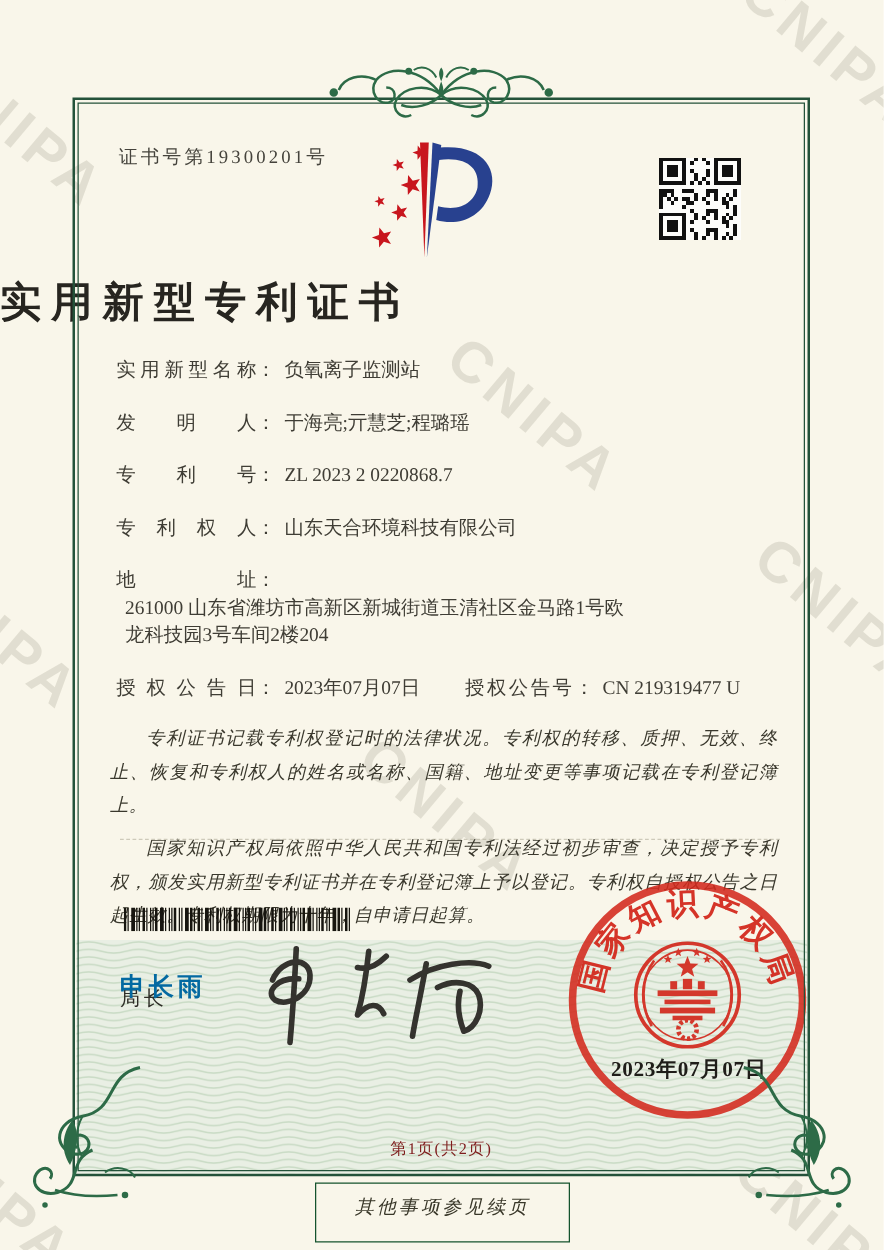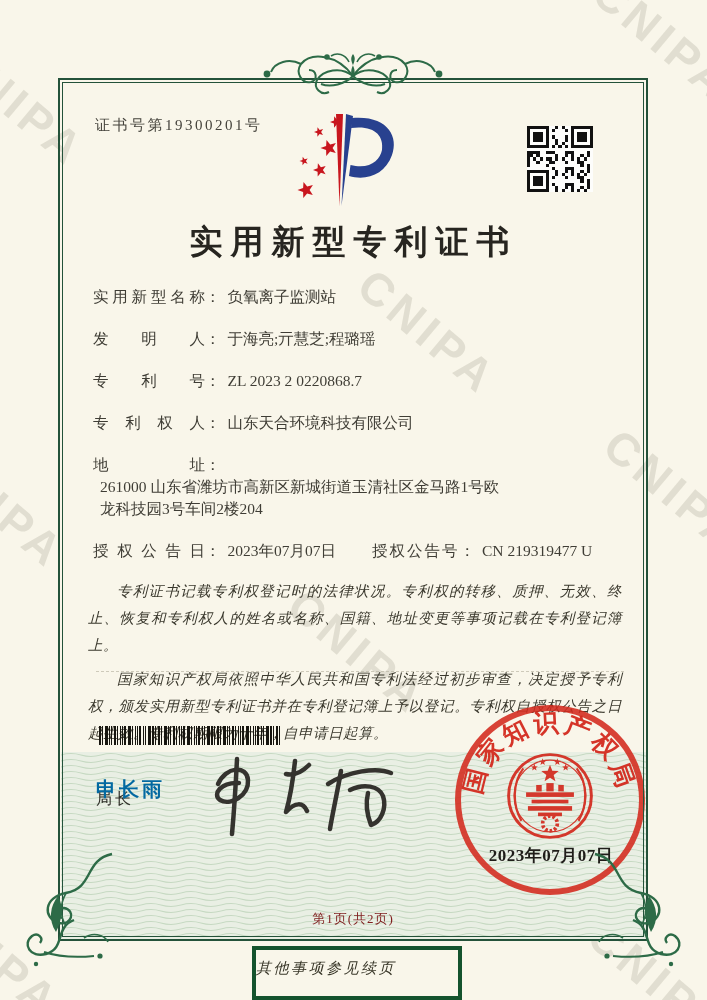--- a/index.html
+++ b/index.html
@@ -12,21 +12,21 @@
   
   .waveband{position:absolute;left:61px;top:752px;width:585px;height:187px;z-index:1;}
   
   .frame{position:absolute;left:58px;top:78px;width:586px;height:859px;
          border:2px solid #24523a;z-index:4;pointer-events:none;}
   .frame::before{content:"";position:absolute;inset:2px;border:1px solid #24523a;}
   .content{position:absolute;inset:0;z-index:2;}
   .certnum{position:absolute;left:95px;top:116px;font-size:15px;letter-spacing:2.5px;color:#45433c;}
   .logo{position:absolute;left:286px;top:110px;}
   .qr{position:absolute;left:527px;top:126px;}
-  .title{position:absolute;left:0;right:0;top:220px;text-align:center;font-size:33px;
+  .title{position:absolute;left:0;right:0;top:220px;text-align:left;font-size:33px;
          font-weight:700;letter-spacing:8px;color:#272520;}
   
   .fields{position:absolute;left:93px;top:286px;width:534px;font-size:15.5px;color:#3f3d35;}
   .frow{margin-bottom:20px;line-height:22px;}
   .frow:nth-child(6){margin-bottom:6px;}
   .flabel{display:inline-block;width:112px;text-align:justify;text-align-last:justify;vertical-align:top;}
   .flabel.ext{width:auto;text-align-last:auto;letter-spacing:2px;margin-left:36px;}
   .fcolon{display:inline-block;vertical-align:top;}
   .fvalue{display:inline-block;max-width:412px;margin-left:7px;vertical-align:top;}
   
@@ -45,22 +45,22 @@
   .seal{position:absolute;left:454px;top:704px;width:192px;height:192px;z-index:3;}
   .seal-ring{position:absolute;inset:1px;border:6px solid rgba(211,41,29,0.88);border-radius:50%;}
   .seal-char{position:absolute;font-size:25px;font-weight:700;color:rgba(211,41,29,0.95);
              font-family:"Liberation Serif",serif;}
   .seal-emblem{position:absolute;left:50px;top:44px;}
   .seal-date{position:absolute;left:462px;top:844px;width:178px;text-align:center;z-index:5;
              font-size:17px;font-weight:700;letter-spacing:0.5px;color:#1f1d19;}
   
   .pagefoot{position:absolute;left:58px;top:910px;width:590px;text-align:center;font-size:13px;
             color:#7f1d1d;z-index:3;letter-spacing:1px;}
-  .contbox{position:absolute;left:252px;top:946px;width:202px;height:46px;border:4px solid #14532d;
-           z-index:2;text-align:left;}
+  .contbox{position:absolute;left:252px;top:946px;width:202px;height:46px;border:1px solid #14532d;
+           z-index:2;text-align:center;}
   .contbox span{display:inline-block;margin-top:9px;font-size:15px;font-style:italic;
                 letter-spacing:2.5px;color:#393729;}
   
   .flourish{position:absolute;left:233px;top:44px;z-index:5;}
   .corner{position:absolute;z-index:5;}
   .corner.bl{left:14px;top:848px;}
   .corner.br{left:593px;top:848px;transform:scaleX(-1);}
 </style>
 </head>
 <body>

